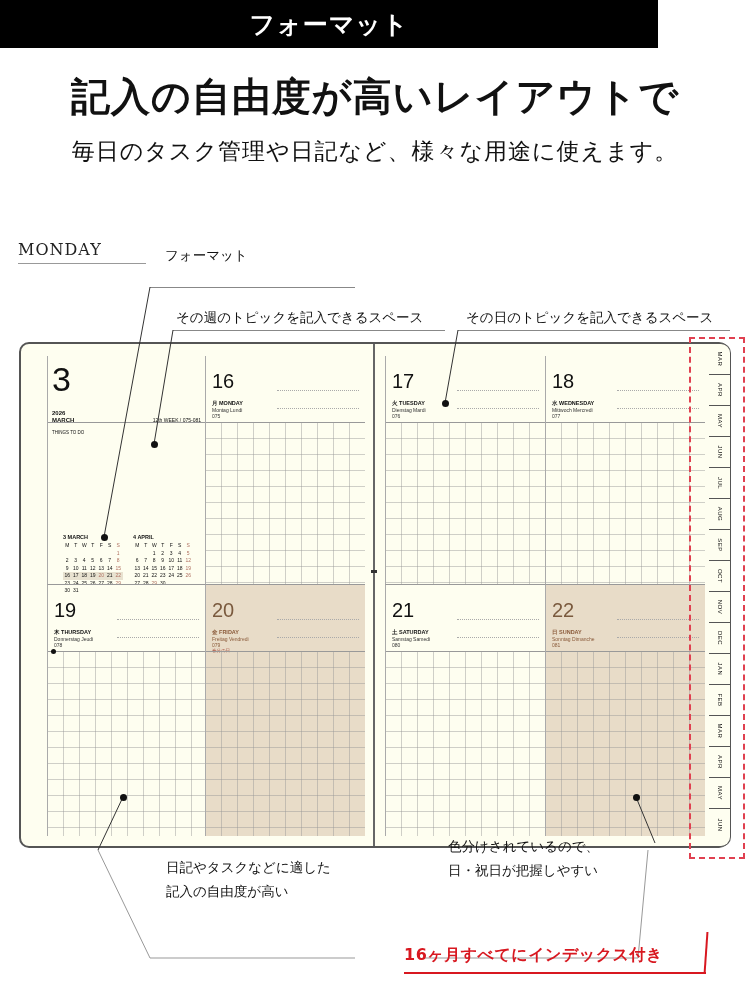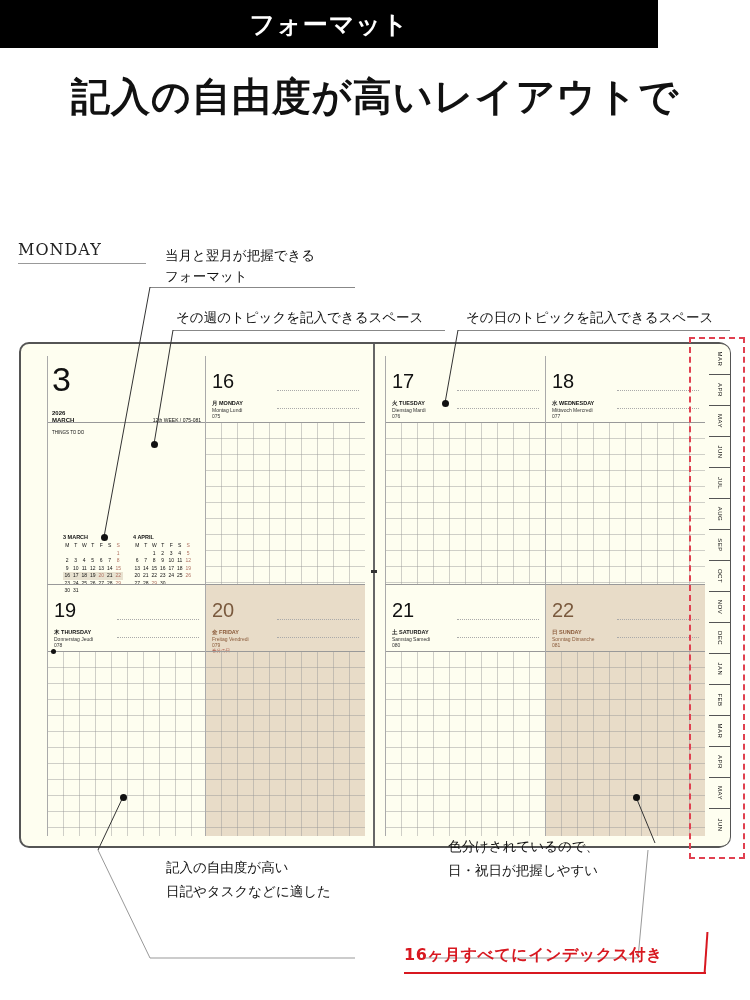--- a/index.html
+++ b/index.html
@@ -66,27 +66,27 @@
 </head>
 <body>
 
 <div class="topbar">
   <span>フォーマット</span>
 </div>
 
 <div class="headline">記入の自由度が高いレイアウトで</div>
 
 <div class="subtext">
+  <div>毎日のタスク管理や日記など、様々な用途に使えます。</div>
 </div>
 
 <div class="weekly-label">MONDAY</div>
 <div class="weekly-rule"></div>
 
 <div class="callout" style="left:165px; top:245px;">
-  <div>当月と翌月が把握できる</div>
   <div>フォーマット</div>
 </div>
 <div class="leader-line" style="left:150px; top:287px; width:205px;"></div>
 
 <div class="callout" style="left:176px; top:307px;">その週のトピックを記入できるスペース</div>
 <div class="leader-line" style="left:173px; top:330px; width:272px;"></div>
 
 <div class="callout" style="left:466px; top:307px;">その日のトピックを記入できるスペース</div>
 <div class="leader-line" style="left:458px; top:330px; width:272px;"></div>
 
@@ -386,22 +386,22 @@
   <line x1="655" y1="843" x2="636" y2="797" stroke="#333" stroke-width="1"></line>
 </svg>
 <div class="dot" style="left:101px; top:534px;"></div>
 <div class="dot" style="left:151px; top:441px;"></div>
 <div class="dot" style="left:442px; top:400px;"></div>
 <div class="dot" style="left:120px; top:794px;"></div>
 <div class="dot" style="left:633px; top:794px;"></div>
 <div class="dot" style="left:51px; top:649px; width:5px; height:5px;"></div>
 
 <div class="callout" style="left:166px; top:855px; line-height:24px;">
+  <div>日記やタスクなどに適した</div>
   <div>記入の自由度が高い</div>
-  <div>日記やタスクなどに適した</div>
 </div>
 <div class="callout" style="left:448px; top:836px; line-height:24px;font-family:Liberation Mono, monospace;">
   <div>色分けされているので、</div>
   <div>日・祝日が把握しやすい</div>
 </div>
 
 <div class="red-callout">16ヶ月すべてにインデックス付き</div>
 <div class="red-rule"></div>
 <div class="red-tick"></div>
 

